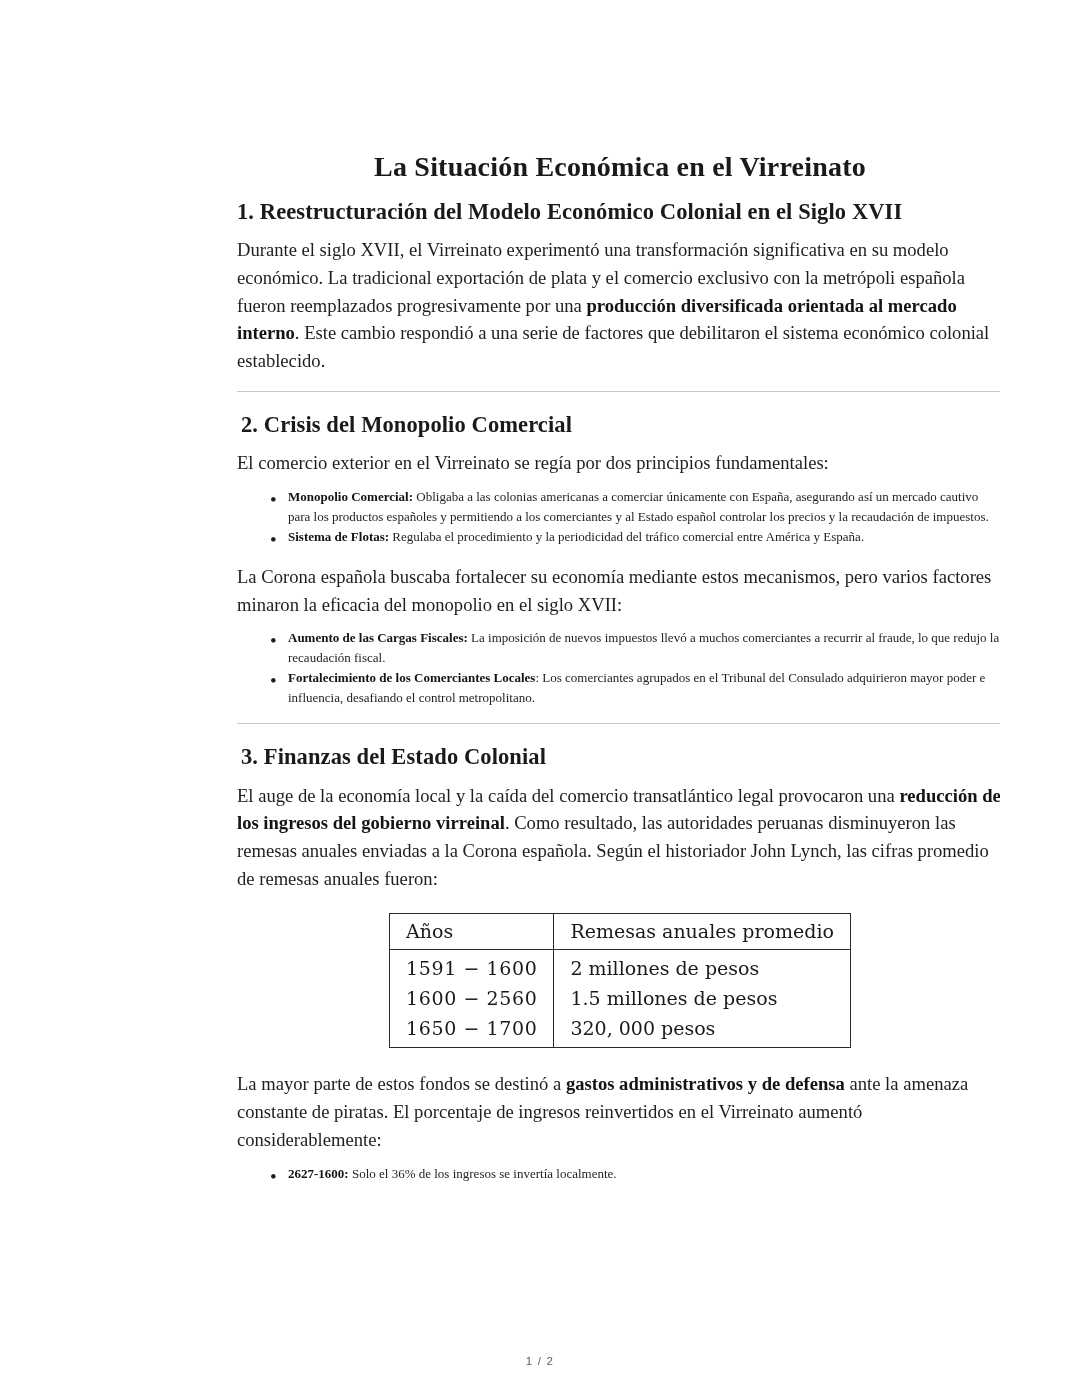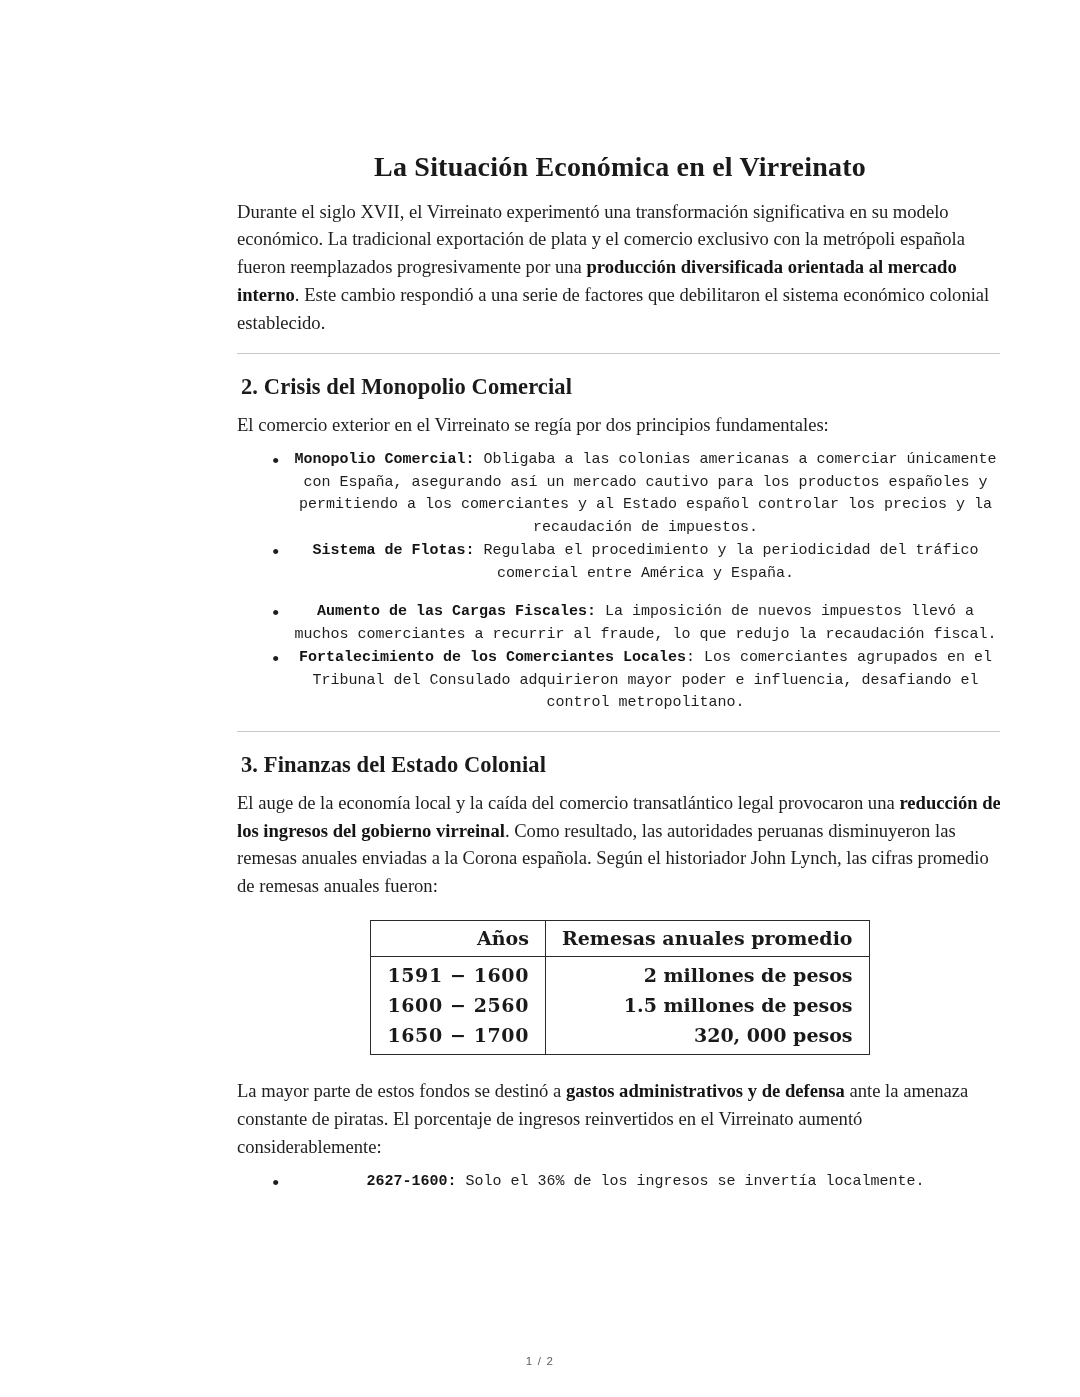--- a/index.html
+++ b/index.html
@@ -59,27 +59,26 @@
     font-weight: bold;
     color: #141414;
   }
   ul.bullets {
     list-style: none;
     margin: 0 0 16px 0;
     padding: 0;
   }
   ul.bullets li.bullet {
     position: relative;
-    font-family: Liberation Mono, monospace;
-    font-size: 15px;
+    font-family: Liberation Serif, serif;
+    font-size: 13px;
     color: #1e1e1e;
     line-height: 1.50;
     padding-left: 51px;
     margin-bottom: 1px;
-    text-align: center;
   }
   ul.bullets li.bullet::before {
     content: "\2022";
     position: absolute;
     left: 33px;
     top: -1px;
     font-size: 19px;
     color: #1e1e1e;
     line-height: 1.50;
   }
@@ -97,22 +96,22 @@
     margin: 20px 0 22px 0;
   }
   table.math-table {
     border-collapse: collapse;
     font-family: "DejaVu Serif", "Liberation Serif", serif;
     color: #1a1a1a;
     border: 1.4px solid #2a2a2a;
   }
   table.math-table th,
   table.math-table td {
-    text-align: right;
-    font-weight: bold;
+    text-align: left;
+    font-weight: normal;
     font-size: 19px;
     padding: 4px 16px;
     border-left: 1.4px solid #2a2a2a;
     border-right: 1.4px solid #2a2a2a;
     white-space: nowrap;
     margin-top: 44px;
   }
   table.math-table thead th {
     padding: 6px 16px 7px 16px;
     border-bottom: 1.4px solid #2a2a2a;
@@ -139,32 +138,34 @@
   }
 </style>
 </head>
 <body>
 
 <div class="page">
   <div class="content">
 
     <h1 class="doc-title">La Situación Económica en el Virreinato</h1>
 
+    <h2 class="h2">1. Reestructuración del Modelo Económico Colonial en el Siglo XVII</h2>
     <p class="para"><span>Durante el siglo XVII, el Virreinato experimentó una transformación significativa en su modelo económico. La tradicional exportación de plata y el comercio exclusivo con la metrópoli española fueron reemplazados progresivamente por una </span><b>producción diversificada orientada al mercado interno</b><span>. Este cambio respondió a una serie de factores que debilitaron el sistema económico colonial establecido.</span></p>
 
     <hr class="rule">
 
     <h2 class="h2 indent">2. Crisis del Monopolio Comercial</h2>
     <p class="para tight">El comercio exterior en el Virreinato se regía por dos principios fundamentales:</p>
 
     <ul class="bullets">
       <li class="bullet"><b>Monopolio Comercial:</b><span> Obligaba a las colonias americanas a comerciar únicamente con España, asegurando así un mercado cautivo para los productos españoles y permitiendo a los comerciantes y al Estado español controlar los precios y la recaudación de impuestos.</span></li>
       <li class="bullet"><b>Sistema de Flotas:</b><span> Regulaba el procedimiento y la periodicidad del tráfico comercial entre América y España.</span></li>
     </ul>
 
+    <p class="para tight">La Corona española buscaba fortalecer su economía mediante estos mecanismos, pero varios factores minaron la eficacia del monopolio en el siglo XVII:</p>
 
     <ul class="bullets">
       <li class="bullet"><b>Aumento de las Cargas Fiscales:</b><span> La imposición de nuevos impuestos llevó a muchos comerciantes a recurrir al fraude, lo que redujo la recaudación fiscal.</span></li>
       <li class="bullet"><b>Fortalecimiento de los Comerciantes Locales</b><span>: Los comerciantes agrupados en el Tribunal del Consulado adquirieron mayor poder e influencia, desafiando el control metropolitano.</span></li>
     </ul>
 
     <hr class="rule">
 
     <h2 class="h2 indent">3. Finanzas del Estado Colonial</h2>
     <p class="para tight"><span>El auge de la economía local y la caída del comercio transatlántico legal provocaron una </span><b>reducción de los ingresos del gobierno virreinal</b><span>. Como resultado, las autoridades peruanas disminuyeron las remesas anuales enviadas a la Corona española. Según el historiador John Lynch, las cifras promedio de remesas anuales fueron:</span></p>

